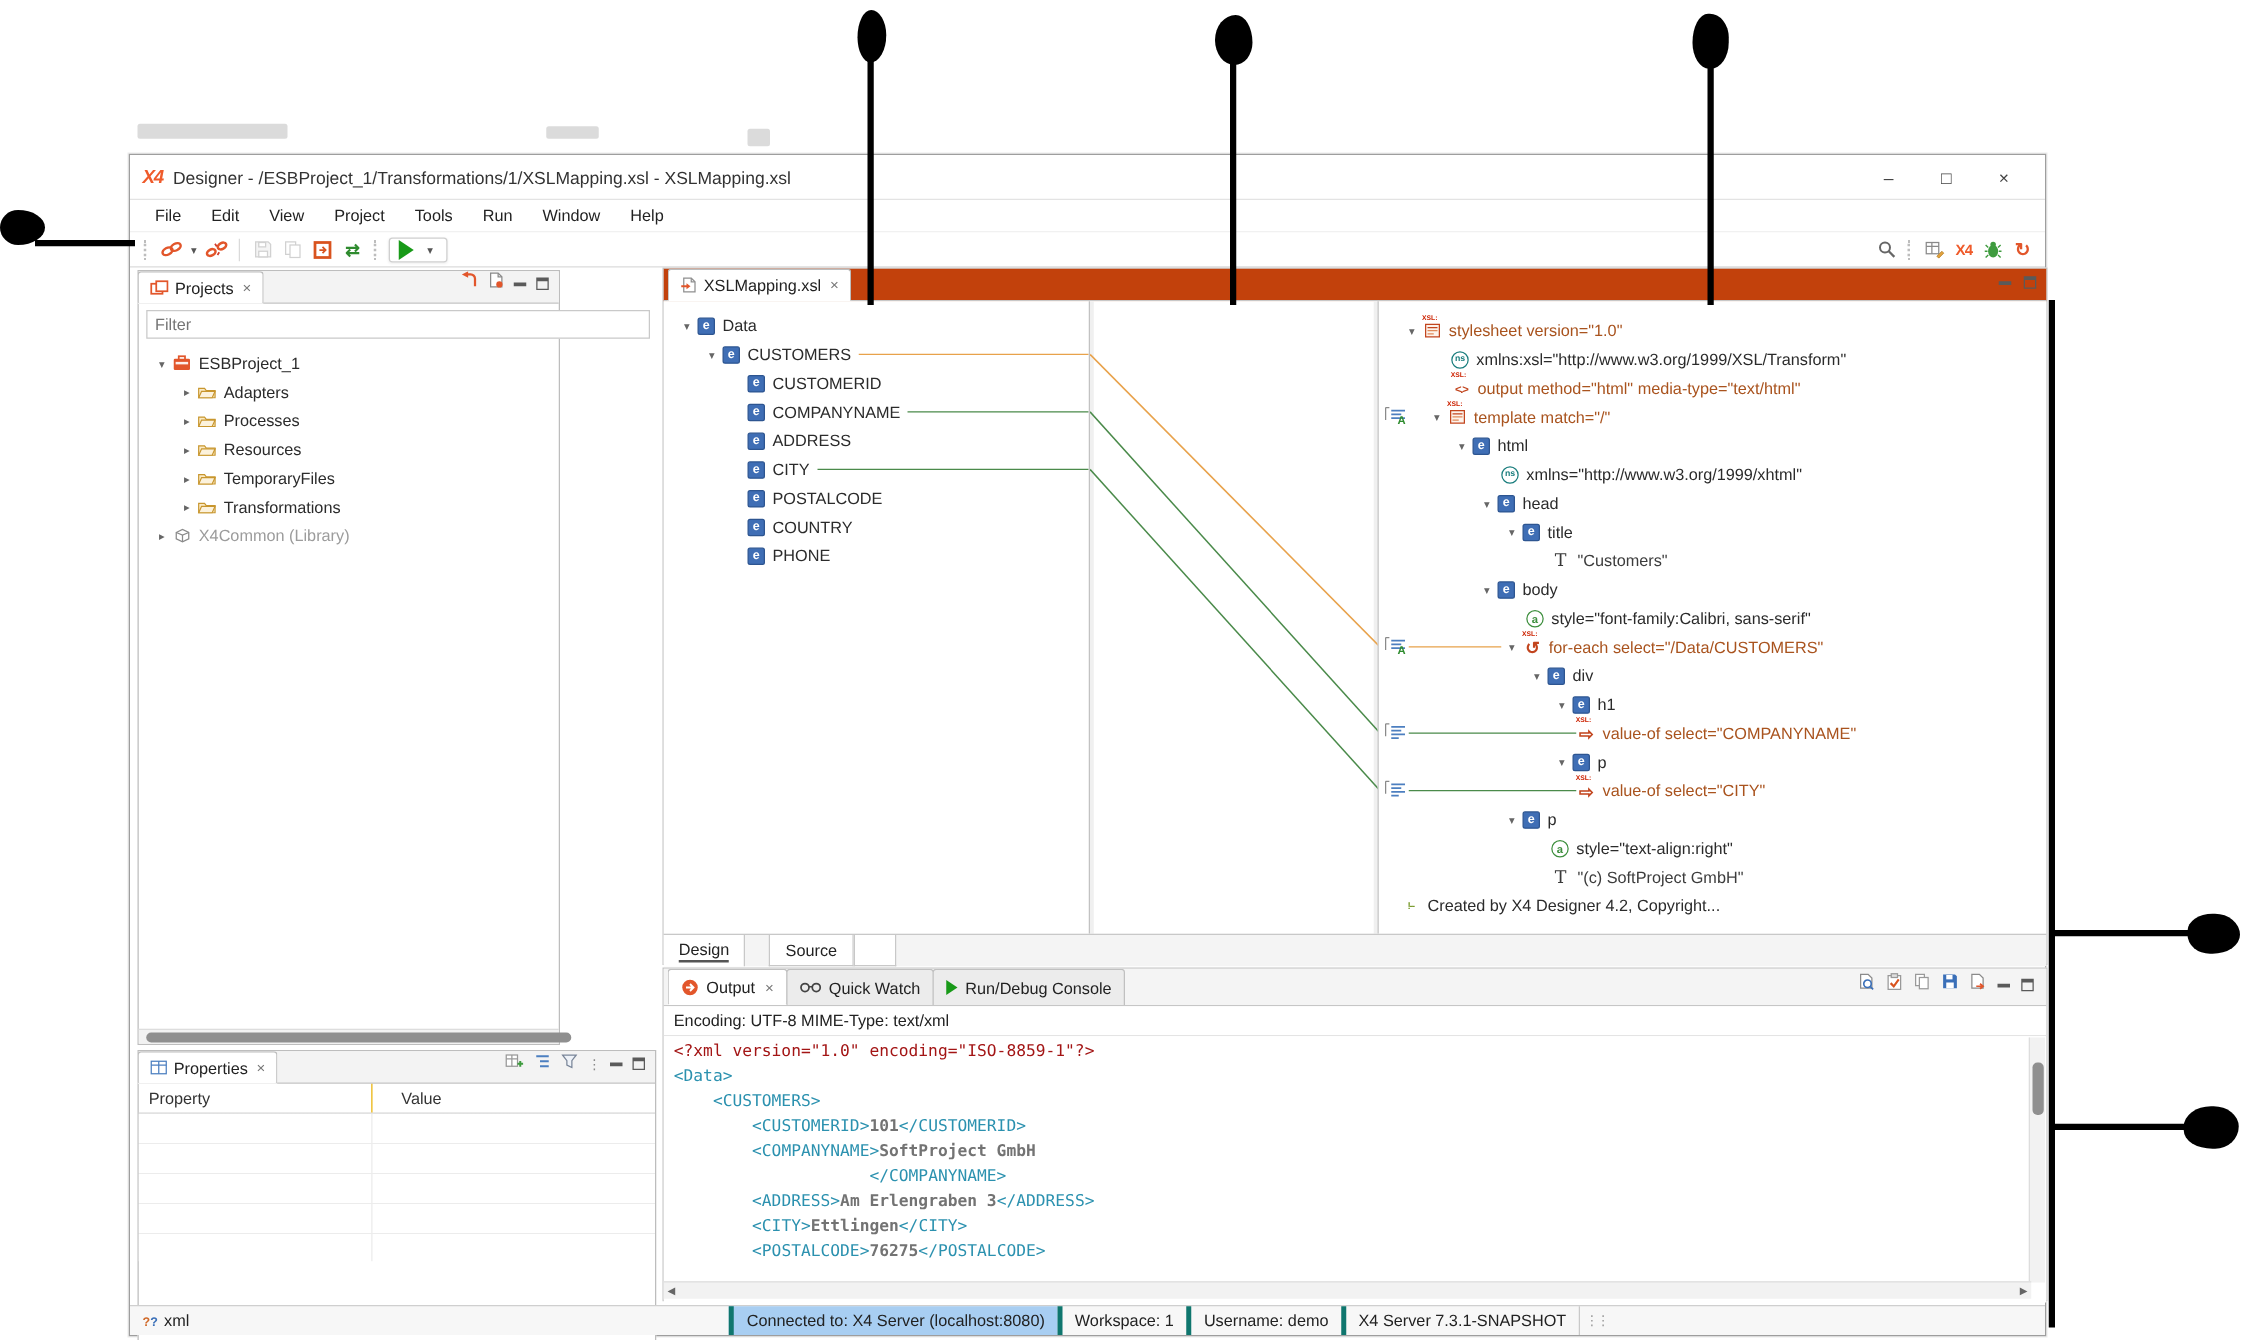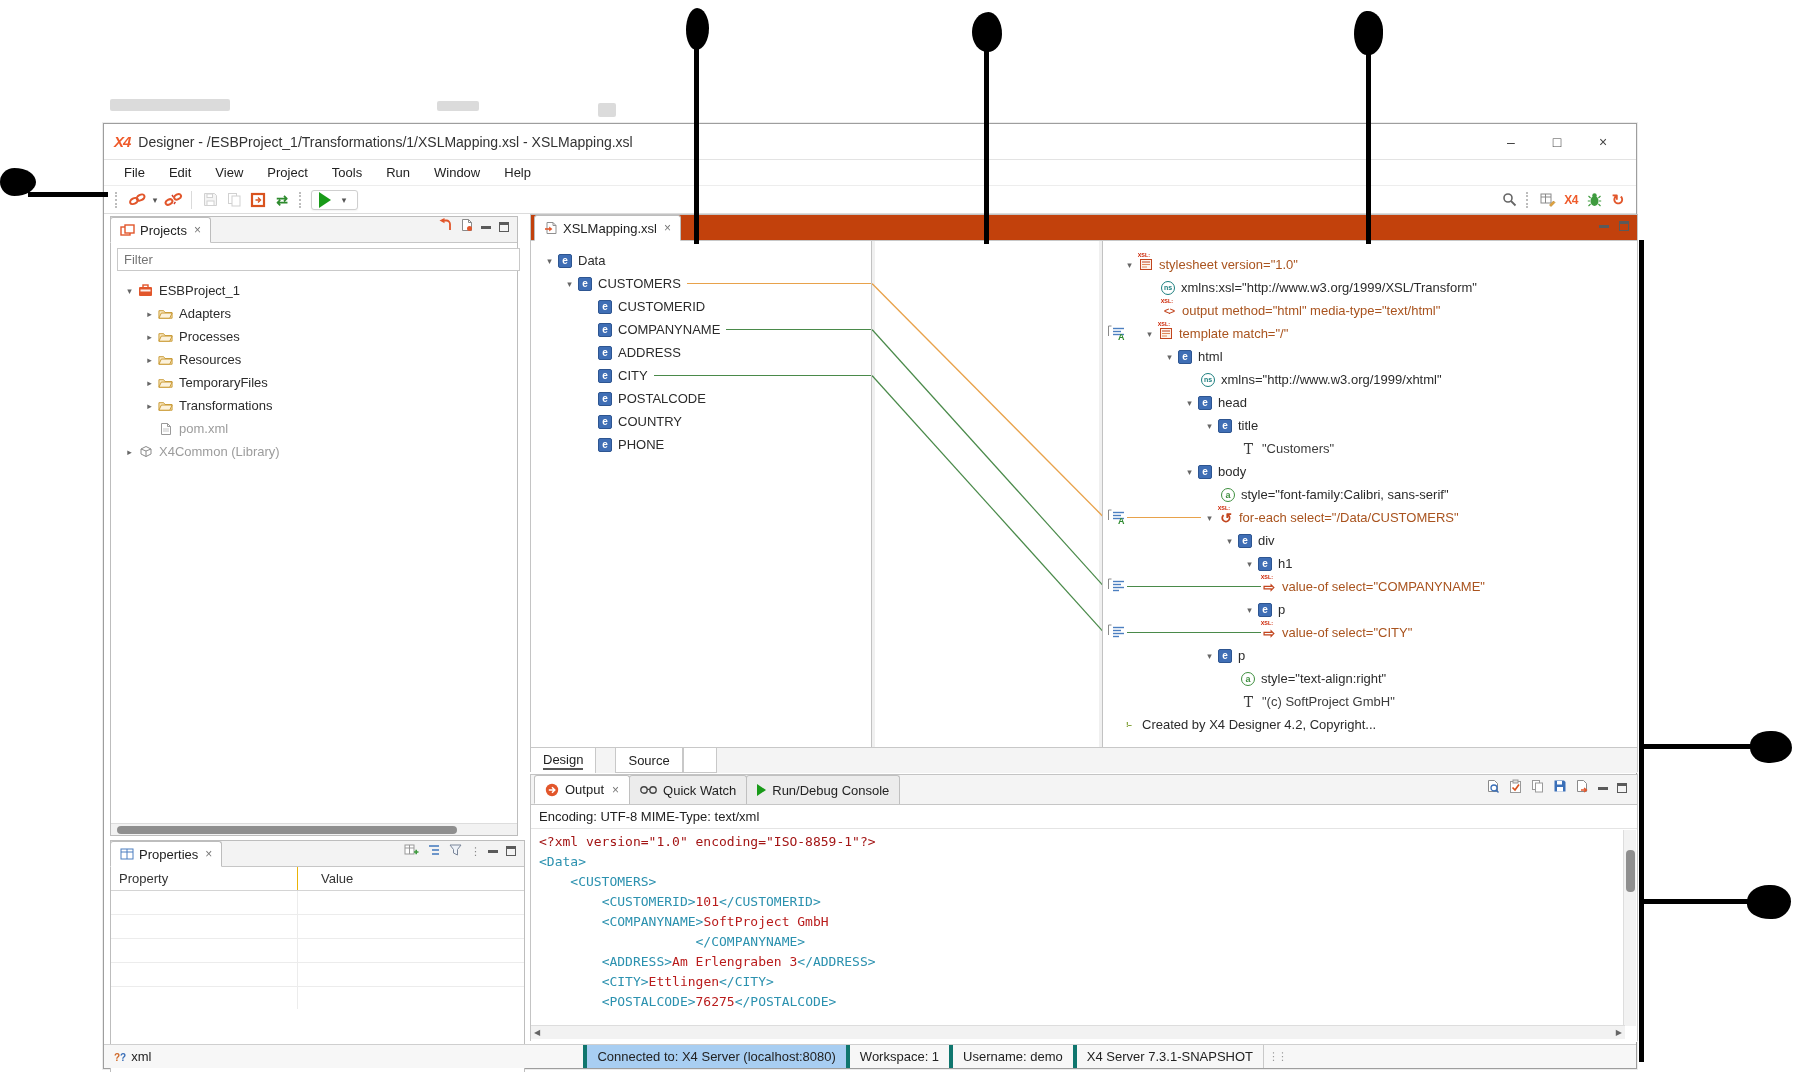--- a/index.html
+++ b/index.html
@@ -51,21 +51,21 @@
   .t-x{color:#A9531E}
   .t-p{color:#2b2b2b}
   .t-t{color:#3c3c3c}
   .dim-lbl{color:#9c9c9c}
   .map-line{flex:1;border-top:1px solid;margin:0 0 0 6px}
   .ml-o{border-color:#E8A24B}
   .ml-g{border-color:#4A8A4A}
   .gutter-ic{position:absolute;left:4px;top:50%;transform:translateY(-50%)}
   .gutter-line{position:absolute;top:11px;border-top:1px solid}
   
-  #projects{left:6px;top:92px;width:408px;height:620px}
+  #projects{left:6px;top:92px;width:338px;height:620px}
   #filterbox{position:absolute;left:6px;top:31px;width:403px;height:23px;border:1px solid #c9c9c9;font-size:13px;color:#8a8a8a;padding:0 6px;font-family:"Liberation Sans",sans-serif}
   #projects-tree{position:absolute;left:0;top:62px;width:100%;bottom:0;overflow:hidden}
   #properties{left:6px;top:716px;width:415px;height:260px}
   .prop-cols{position:absolute;left:0;top:26px;width:100%;height:24px;border-bottom:1px solid #d4d4d4;display:flex;align-items:center;font-size:13px;color:#333}
   .prop-cols .c1{padding-left:8px;width:186px}
   .prop-cols .c2{padding-left:23px;border-left:1px solid #eab308;height:100%;display:flex;align-items:center}
   .prop-grid{position:absolute;left:0;top:50px;width:100%;height:118px;background:repeating-linear-gradient(to bottom,#fff 0 23px,#ececec 23px 24px)}
   .prop-grid .vline{position:absolute;left:186px;top:0;width:1px;height:100%;background:#ececec}
   .hscroll{position:absolute;left:0;bottom:0;width:100%;height:13px;background:#f2f2f2;border-top:1px solid #ddd}
   .hthumb{position:absolute;top:2px;height:8px;background:#8f8f8f;border-radius:4px}
@@ -85,21 +85,21 @@
   .eminmax{position:absolute;right:8px;top:6px;display:flex;gap:10px;align-items:center}
   
   #output{left:426px;top:650px;width:1108px;height:267px}
   .otabs{position:absolute;left:0;top:0;width:100%;height:30px;background:#f4f4f4;border-bottom:1px solid #c6c6c6;display:flex;align-items:flex-end}
   .otab{display:inline-flex;align-items:center;gap:6px;height:29px;padding:0 10px;font-size:13px;color:#222;border:1px solid #c0c0c0;border-bottom:none;border-radius:3px 3px 0 0;margin-left:-1px;background:#ececec}
   .otab.active{background:#fff;border-bottom:1px solid #fff}
   .oticons{margin-left:auto;display:flex;align-items:center;gap:9px;padding:0 10px 7px 0}
   .encline{position:absolute;left:0;top:30px;width:100%;height:24px;display:flex;align-items:center;padding-left:8px;font-size:13px;color:#222;border-bottom:1px solid #e4e4e4;background:#fff}
   #code{position:absolute;left:0;top:54px;width:100%;height:213px;background:#fff;overflow:hidden;font-family:"DejaVu Sans Mono","Liberation Mono",monospace;font-size:13px;line-height:20px;padding:3px 0 0 8px;white-space:pre}
   .seg-tag{color:#2B91AF}
-  .seg-val{color:#b91c1c;font-weight:normal}
+  .seg-val{color:#737373;font-weight:bold}
   .seg-decl{color:#A31515}
   .vscroll{position:absolute;right:1px;top:55px;width:13px;height:196px;background:#f2f2f2;border-left:1px solid #ddd}
   .vthumb{position:absolute;left:2px;width:9px;background:#8f8f8f;border-radius:4px}
   .code-hscroll{position:absolute;left:0;bottom:1px;width:1094px;height:14px;background:#f2f2f2;border-top:1px solid #ddd;display:flex;align-items:center;justify-content:space-between;padding:0 3px;font-size:8px;color:#666}
   
   #statusbar{position:absolute;left:0;bottom:0;width:100%;height:24px;background:#f7f7f7;border-top:1px solid #cfcfcf;display:flex;align-items:center;font-size:13px;color:#222}
   .st-left{display:flex;align-items:center;gap:5px;padding-left:10px}
   .st-seg{display:flex;align-items:center;height:100%;padding:0 10px;border-left:4px solid #0f766e}
   .st-conn{background:#A8CEF2}
   .st-grip{color:#9a9a9a;font-size:11px;letter-spacing:-2px;padding:0 4px}
@@ -295,32 +295,20 @@
         </div>
         <div class="tree-row" style="padding-left: 30px;">
           <span class="chev">▸</span>
           <span class="ic">
             <svg width="16" height="13" viewBox="0 0 16 13">
               <path d="M1 3.5h5l1.5 2H15v6H1z" fill="#FBEAC3" stroke="#C8962E"></path>
               <path d="M1 11.5l2.5-5.5H15l-2.5 5.5z" fill="#FCF2DC" stroke="#C8962E"></path>
             </svg>
           </span>
           <span class="lbl t-p">Transformations</span>
-        </div>
-        <div class="tree-row" style="padding-left: 30px;">
-          <span class="chev"></span>
-          <span class="ic">
-            <svg width="12" height="14" viewBox="0 0 12 14">
-              <path d="M1.5 1.5h6l3 3v8h-9z" fill="#fff" stroke="#9a9a9a"></path>
-              <path d="M7.5 1.5v3h3" fill="none" stroke="#9a9a9a"></path>
-              <line x1="3" y1="7" x2="9" y2="7" stroke="#c4c4c4"></line>
-              <line x1="3" y1="9" x2="9" y2="9" stroke="#c4c4c4"></line>
-            </svg>
-          </span>
-          <span class="lbl t-p dim-lbl">pom.xml</span>
         </div>
         <div class="tree-row" style="padding-left: 10px;">
           <span class="chev">▸</span>
           <span class="ic">
             <svg width="14" height="13" viewBox="0 0 14 13">
               <path d="M2 4l5-2.5L12 4v5l-5 2.5L2 9z" fill="#fff" stroke="#8a8a8a"></path>
               <path d="M2 4l5 2 5-2M7 6v5.5" stroke="#8a8a8a" fill="none"></path>
             </svg>
           </span>
           <span class="lbl t-p dim-lbl">X4Common (Library)</span>

